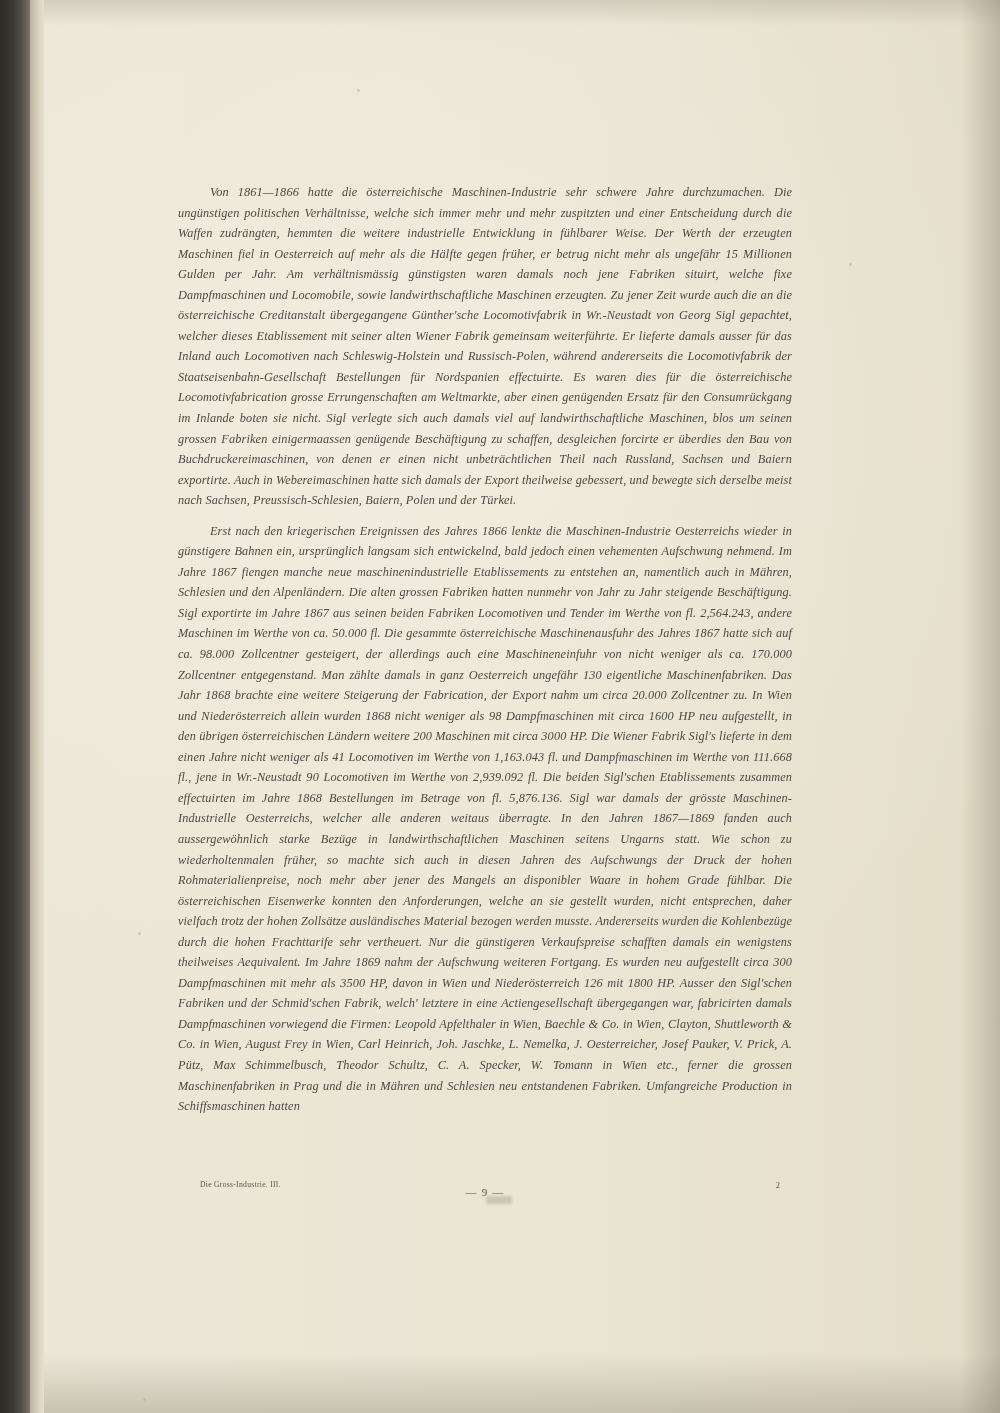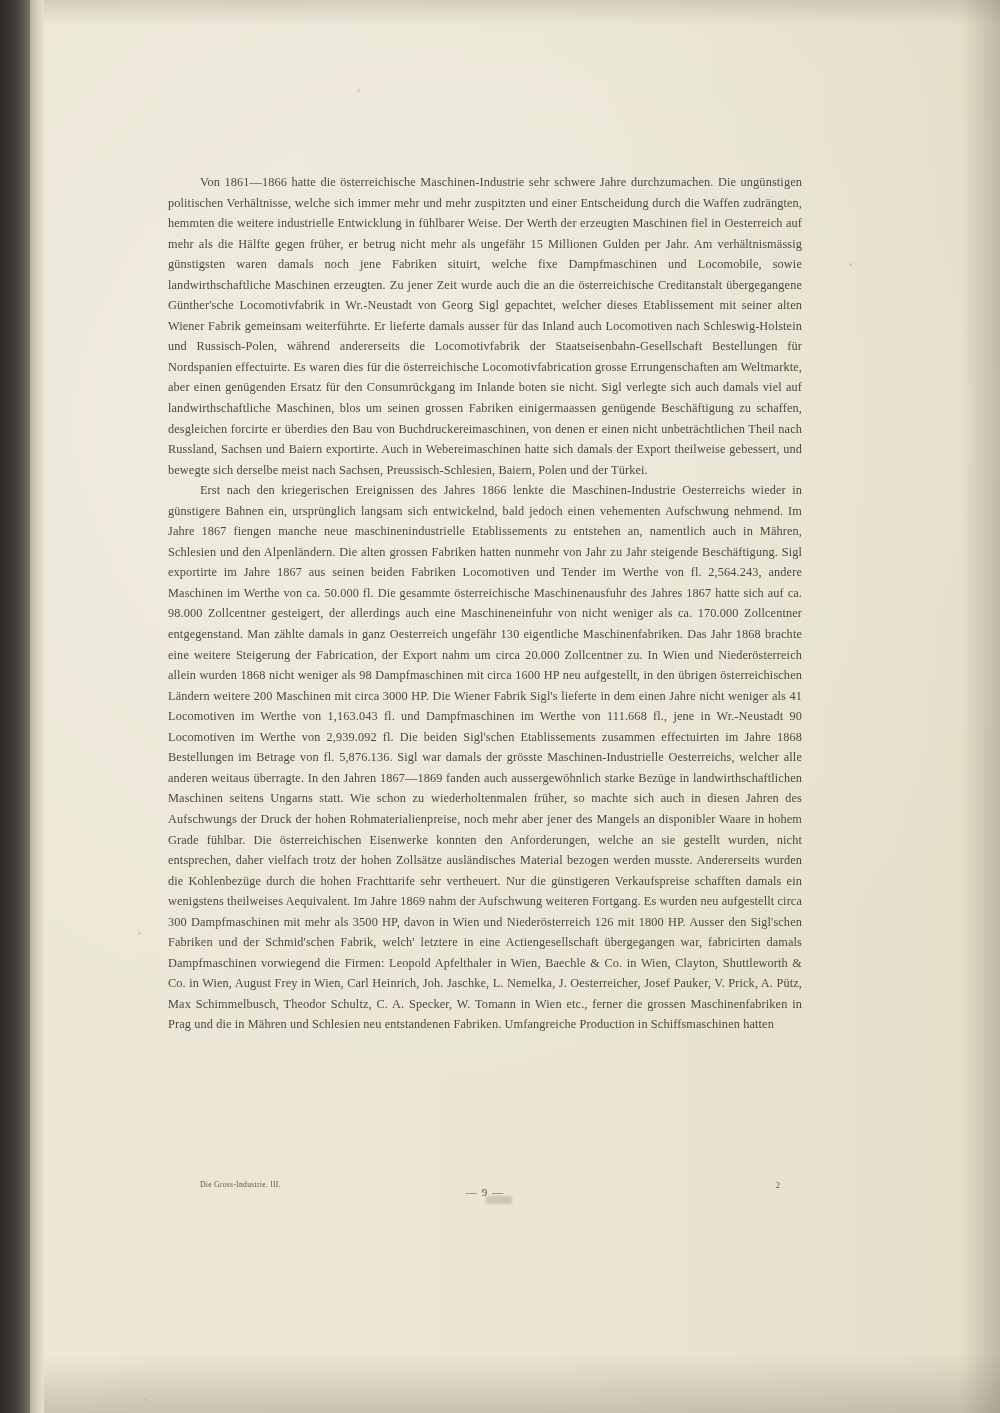--- a/index.html
+++ b/index.html
@@ -61,22 +61,23 @@
     top: 172px;
     width: 634px;
     color: #4a4a42;
     font-size: 12.3px;
     line-height: 20.55px;
     text-align: justify;
     text-justify: inter-word;
     letter-spacing: 0.12px;
   }
   .text-block p {
-    margin: 0;
+    margin: 10px;
     text-indent: 2.6em;
+    font-style: italic;
   }
   .text-block p + p {
     margin-top: 0px;
   }
 
   
   .speck {
     position: absolute;
     background: #b9b198;
     border-radius: 50%;

